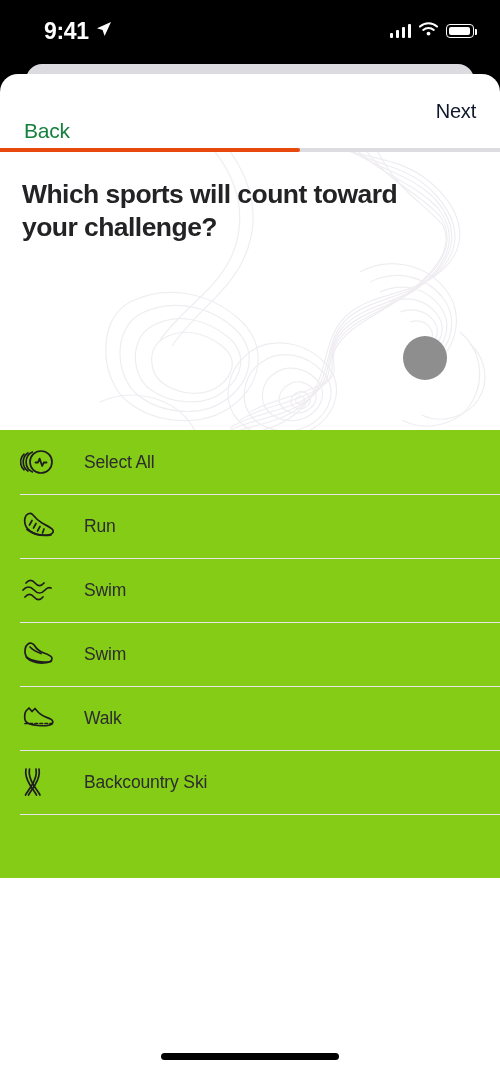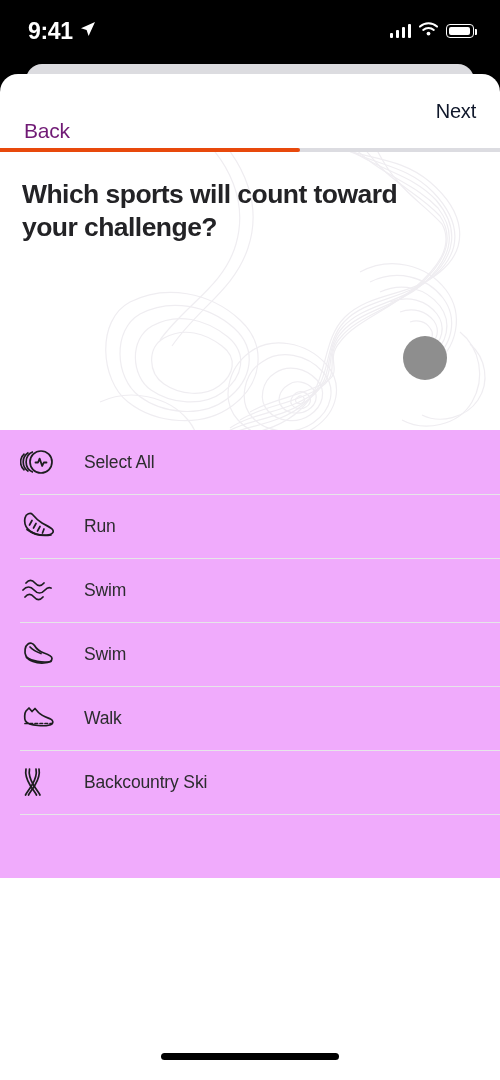--- a/index.html
+++ b/index.html
@@ -10,21 +10,21 @@
     overflow:hidden;
   }
   #phone { position:relative; width:500px; height:1080px; background:#000; overflow:hidden; }
 
   
   .statusbar {
     position:absolute; top:0; left:0; width:500px; height:62px;
     display:flex; align-items:center; justify-content:space-between;
     padding:0 26px 0 28px; color:#fff; z-index:40;
   }
-  .sb-left { display:flex; align-items:center; gap:7px; }
+  .sb-left { display:flex; align-items:center; gap:7px;margin-left:16px; }
   .sb-time { font-size:23px; font-weight:bold; letter-spacing:-0.3px; line-height:1; }
   .sb-right { display:flex; align-items:center; gap:8px; }
 
   
   .bars { display:flex; align-items:flex-end; gap:2.5px; height:14px; }
   .bars i { display:block; width:3.5px; background:#fff; border-radius:1px; }
   .bars i:nth-child(1){height:5px;} .bars i:nth-child(2){height:8px;}
   .bars i:nth-child(3){height:11px;} .bars i:nth-child(4){height:14px;}
 
   .battery { position:relative; width:28px; height:14px; border:1.6px solid #fff; border-radius:4px; }
@@ -39,21 +39,21 @@
   .card {
     position:absolute; top:74px; left:0; width:500px; height:1006px;
     background:#ffffff; border-radius:18px 18px 0 0; z-index:10; overflow:hidden;
   }
 
   
   .nav {
     position:relative; height:74px; display:flex; align-items:center;
     justify-content:space-between; padding:0 24px;
   }
-  .nav-back { font-size:21px; color:#701a75; letter-spacing:-0.2px; background:none; border:0; cursor:pointer; font-family:inherit;margin-top:40px; }
+  .nav-back { font-size:21px; color:#15803d; letter-spacing:-0.2px; background:none; border:0; cursor:pointer; font-family:inherit;margin-top:40px; }
   .nav-next { font-size:20px; color:#0f172a; letter-spacing:-0.2px; background:none; border:0; cursor:pointer; font-family:inherit; }
 
   .progress-track { position:relative; height:4px; width:100%; background:#dcdce1; }
   .progress-fill { position:absolute; left:0; top:0; height:4px; background:#e8490c; border-radius:0 2px 2px 0; }
 
   
   .hero { position:relative; height:278px; overflow:hidden; }
   .topo { position:absolute; inset:0; width:100%; height:100%; }
   .title {
     position:relative; z-index:2; padding:26px 24px 0 22px;
@@ -62,21 +62,21 @@
   }
   .hero-dot {
     position:absolute; z-index:3; left:403px; top:184px;
     width:44px; height:44px; border-radius:50%; background:#8e8e8e;
   }
 
   
   .list { position:relative; }
   .row {
     position:relative; display:flex; align-items:center;
-    height:64px; padding-left:20px; cursor:pointer; background:#f0abfc;
+    height:64px; padding-left:20px; cursor:pointer; background:#84cc16;
   }
   .row + .row::before {
     content:""; position:absolute; left:20px; right:0; top:0;
     height:1px; background:#e6e6e8;
   }
   .row-icon { width:44px; flex:0 0 44px; display:flex; align-items:center; justify-content:flex-start; }
   .row-label { font-size:17.5px; color:#2c2c2e; letter-spacing:-0.15px; margin-left:20px; }
 
   
   .home-indicator {

